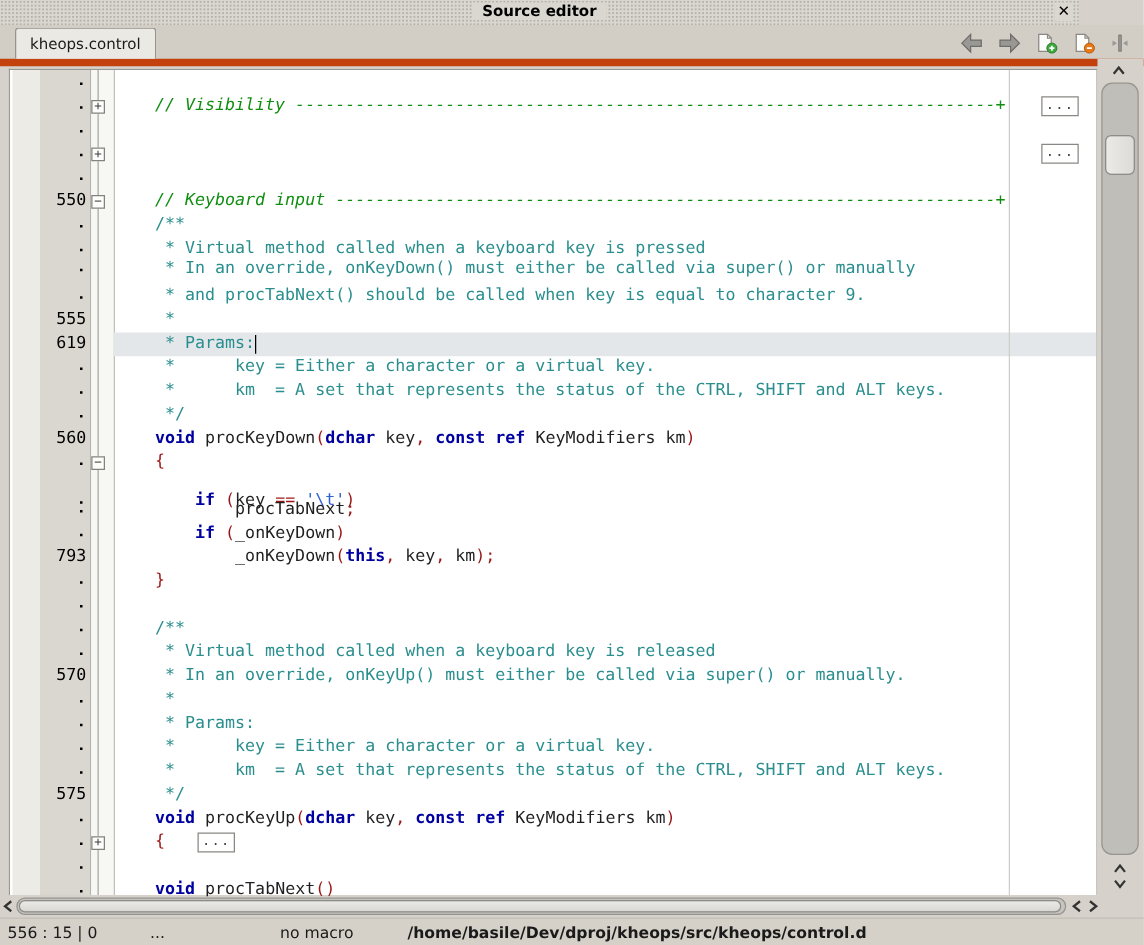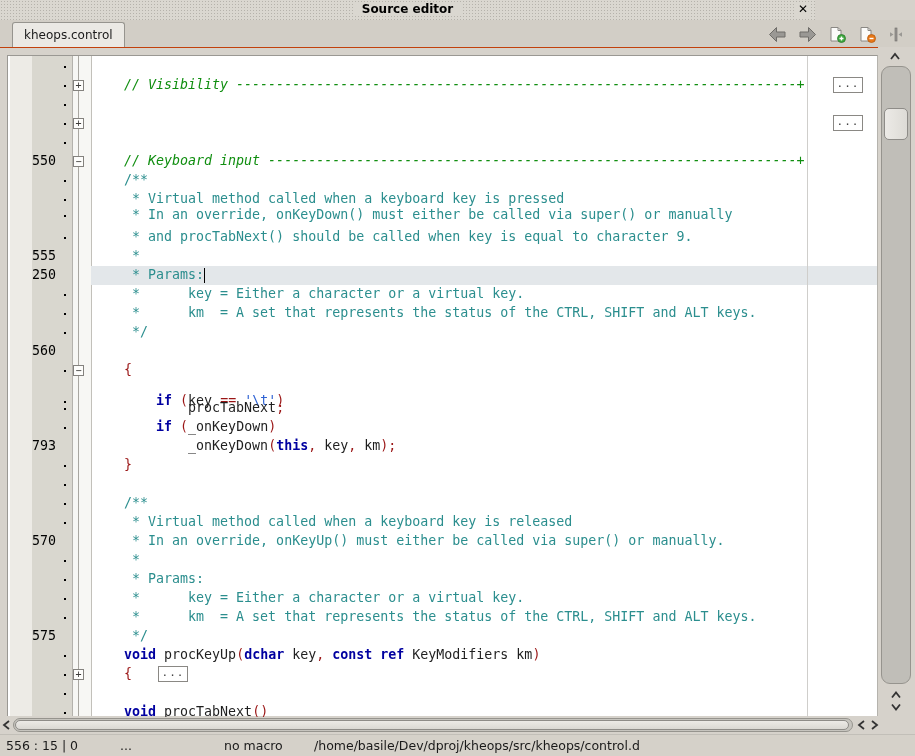--- a/index.html
+++ b/index.html
@@ -9,35 +9,36 @@
     font-family:"DejaVu Sans", sans-serif;
     -webkit-font-smoothing:antialiased;
   }
   
   .titlebar{
     position:absolute;left:0;top:0;width:815px;height:20px;
     background-color:#dad7d0;
     background-image:radial-gradient(circle,#b5b2ab 0.8px,transparent 0.9px);
     background-size:3px 3px;
     border-bottom:1px solid #c7c4bd;
+    padding-left:48px;
   }
   .title-text{
     position:absolute;left:50%;top:2px;transform:translateX(-50%);
     background:#dad7d0;padding:0 8px;font-size:12px;color:#000;font-weight:bold;
     white-space:nowrap;
   }
   .close-btn{
     position:absolute;right:5px;top:2px;width:14px;height:15px;
     background:#dad7d0;font-size:12px;font-weight:bold;color:#000;
     text-align:center;line-height:15px;cursor:default;
   }
   
   .tabbar{
     position:absolute;left:0;top:20px;width:915px;height:27px;
-    background:#d2cec6;border-bottom:1px solid #c2410c;
+    background:#d2cec6;border-bottom:6px solid #c2410c;
   }
   .tab{
     position:absolute;left:12px;top:2px;height:24px;
     background:#ebe9e4;border:1px solid #96948e;border-bottom:none;
     border-radius:3px 3px 0 0;padding:0 11px;
     font-size:12px;color:#1a1a1a;line-height:24px;white-space:nowrap;
   }
   .toolbar{position:absolute;right:8px;top:4px;height:20px;display:flex;gap:11px;align-items:center;}
   .tool-icon{width:19px;height:17px;display:inline-block;}
   
@@ -51,21 +52,21 @@
   .strip-numbers{left:24px;width:40px;background:#d9d7cf;border-right:1px solid #b4b2ac;}
   .strip-fold{left:65px;width:18px;background:#f7f7f4;border-right:1px solid #c2c0ba;}
   .fold-vline{position:absolute;left:5px;top:0;bottom:0;width:1px;background:#a9a7a1;}
   .margin-line{position:absolute;left:799px;top:0;bottom:0;width:1px;background:#cfcecb;z-index:5;}
   .row{position:absolute;left:0;right:0;height:19px;z-index:2;}
   .row.current::before{
     content:"";position:absolute;left:83px;right:0;top:0;bottom:0;
     background:var(--curline,#e3e7ea);
   }
   .num{
-    position:absolute;left:24px;width:37px;top:1px;
+    position:absolute;left:24px;width:37px;top:1px;text-align:right;
     font-family:"DejaVu Sans Mono",monospace;font-size:13.3px;color:#000;
   }
   .dot{position:absolute;left:56px;top:9px;width:2px;height:2px;background:#000;}
   .foldbox{
     position:absolute;left:65px;top:4px;width:11px;height:11px;box-sizing:border-box;
     background:#fdfdfb;border:1px solid#84827e;
     font-family:"DejaVu Sans Mono",monospace;font-size:10px;line-height:9px;
     text-align:center;color:#3c3a38;z-index:3;
   }
   .code{
@@ -113,21 +114,21 @@
   
   .statusbar{
     position:absolute;left:0;top:734px;width:915px;height:22px;
     background:#d5d1c9;border-top:1px solid #c2bfb8;
     font-size:12.5px;color:#1a1a1a;
   }
   .statusbar span{position:absolute;top:3px;white-space:nowrap;}
   .sb-caret{left:6px;}
   .sb-extra{left:120px;}
   .sb-macro{left:200px;margin-left:24px;}
-  .sb-path{left:314px;}
+  .sb-path{left:326px;font-weight:bold;}
 </style>
 </head>
 <body>
 
 <div class="titlebar">
   <span class="title-text">Source editor</span>
   <span class="close-btn">✕</span>
 </div>
 
 <div class="tabbar">
@@ -218,38 +219,39 @@
       </div>
       <div class="row" style="top: 172px;">
         <span class="dot"></span>
         <span class="code"><span class="c-d">     * and procTabNext() should be called when key is equal to character 9.</span></span>
       </div>
       <div class="row" style="top: 191px;">
         <span class="num">555</span>
         <span class="code"><span class="c-d">     *</span></span>
       </div>
       <div class="row current" style="top: 210px;">
-        <span class="num">250</span>
+        <span class="num">619</span>
         <span class="code"><span class="c-d">     * Params:</span></span>
         <span class="caret" style="left: 196px;"></span>
       </div>
       <div class="row" style="top: 229px;">
         <span class="dot"></span>
         <span class="code"><span class="c-d">     *      key = Either a character or a virtual key.</span></span>
       </div>
       <div class="row" style="top: 248px;">
         <span class="dot"></span>
         <span class="code"><span class="c-d">     *      km  = A set that represents the status of the CTRL, SHIFT and ALT keys.</span></span>
       </div>
       <div class="row" style="top: 267px;">
         <span class="dot"></span>
         <span class="code"><span class="c-d">     */</span></span>
       </div>
       <div class="row" style="top: 286px;">
         <span class="num">560</span>
+        <span class="code"><span class="c-p">    </span><span class="c-k">void</span><span class="c-i"> procKeyDown</span><span class="c-s">(</span><span class="c-k">dchar</span><span class="c-i"> key</span><span class="c-s">,</span><span class="c-k"> const ref</span><span class="c-i"> KeyModifiers km</span><span class="c-s">)</span></span>
       </div>
       <div class="row" style="top: 305px;">
         <span class="dot"></span>
         <span class="foldbox">−</span>
         <span class="code"><span class="c-s">    {</span></span>
       </div>
       <div class="row" style="top: 324px; margin-top: 12px;">
         <span class="dot"></span>
         <span class="code"><span class="c-p">        </span><span class="c-k">if</span><span class="c-p"> </span><span class="c-s">(</span><span class="c-i">key </span><span class="c-s">==</span><span class="c-p"> </span><span class="c-t">'\t'</span><span class="c-s">)</span></span>
       </div>

